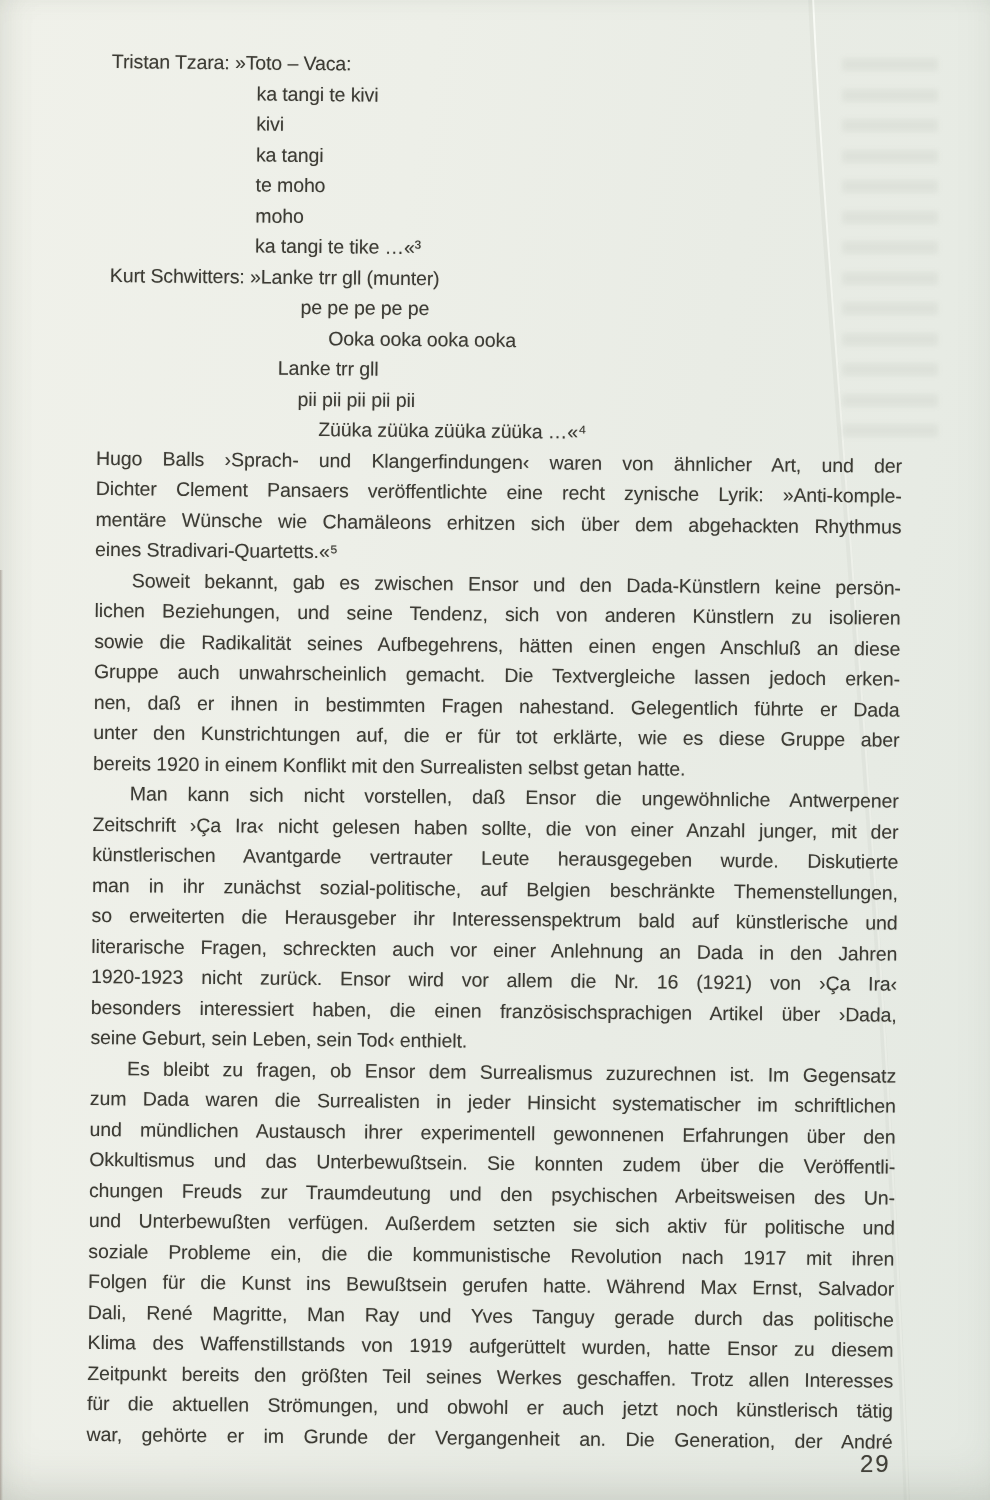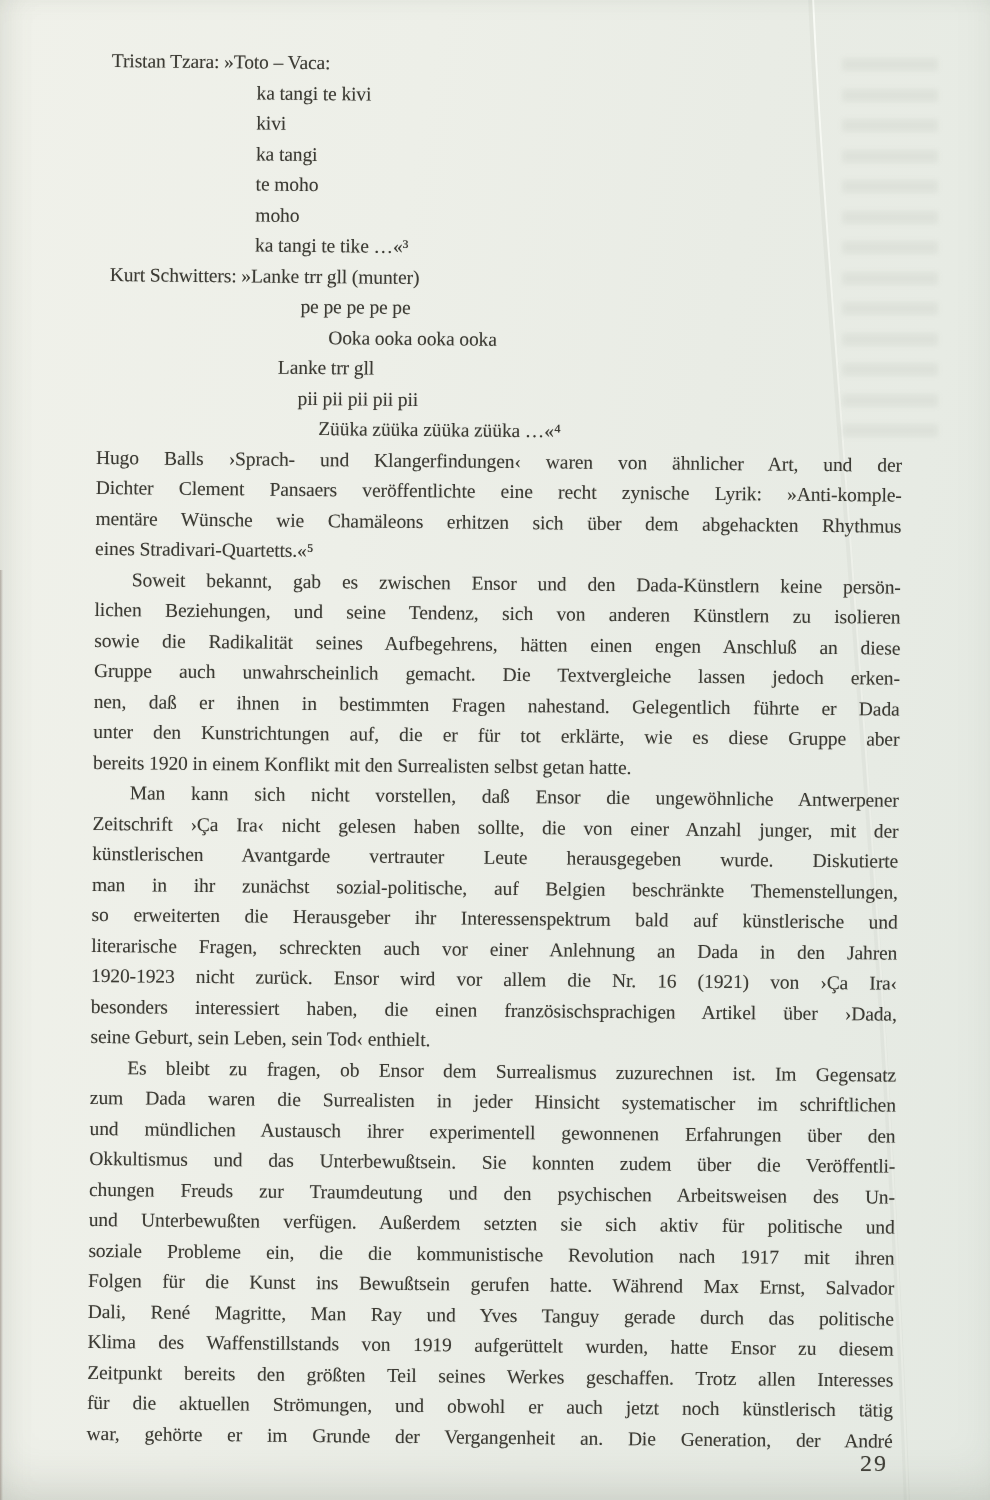--- a/index.html
+++ b/index.html
@@ -1,21 +1,21 @@
 <!DOCTYPE html>
 <html><head>
 <meta charset="utf-8">
 <style>
   html,body{margin:0;padding:0;background:#b9bcb4;}
   .photo{
     position:relative;
     width:990px;height:1500px;
     overflow:hidden;
     background:linear-gradient(100deg,#f0f1ea 0%,#edefe8 35%,#e9ece5 62%,#e7ebe4 80%,#e4e9e2 100%);
-    font-family:Liberation Serif, serif;
+    font-family:Liberation Sans, sans-serif;
     color:#3c3b34;
   }
   .vignette{
     position:absolute;inset:0;pointer-events:none;
     box-shadow:inset 0 -28px 48px -18px rgba(122,128,114,.28),
                inset 18px 0 40px -26px rgba(122,128,114,.20),
                inset 0 18px 30px -24px rgba(122,128,114,.10);
   }
   .left-edge{
     position:absolute;left:0;top:38%;width:3px;height:62%;

